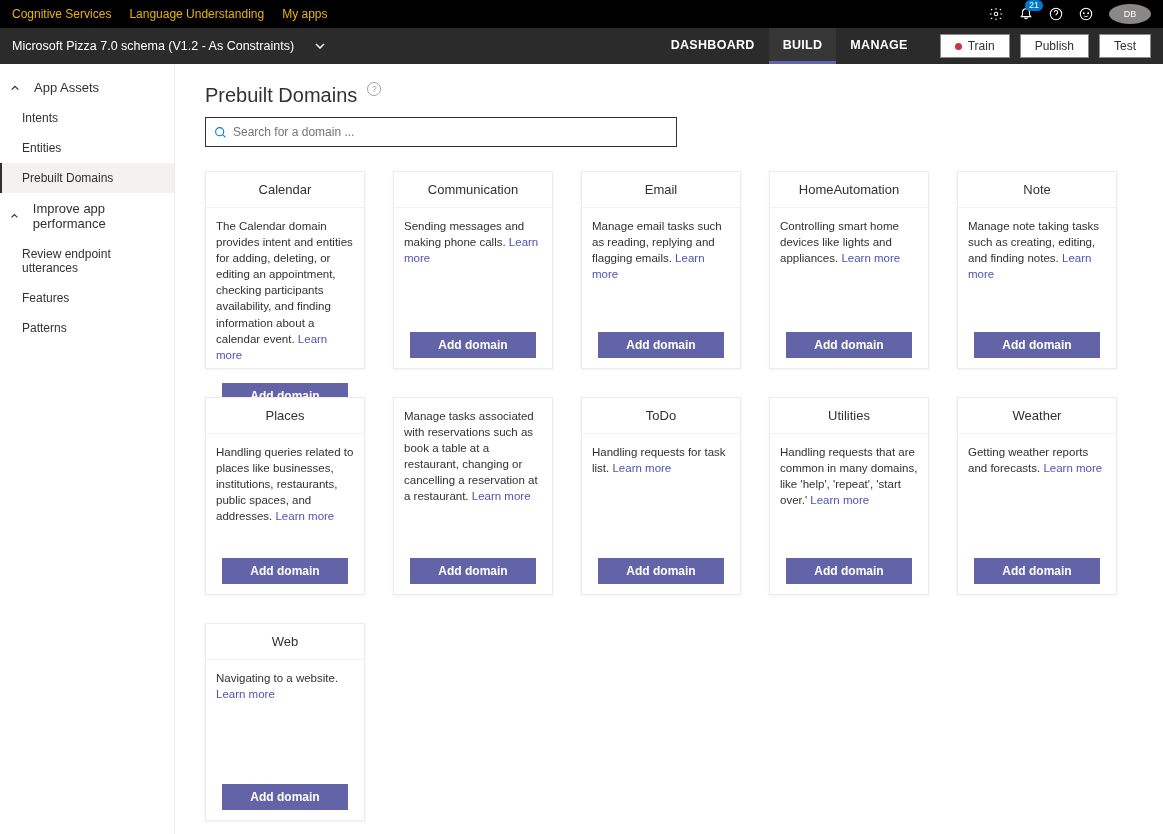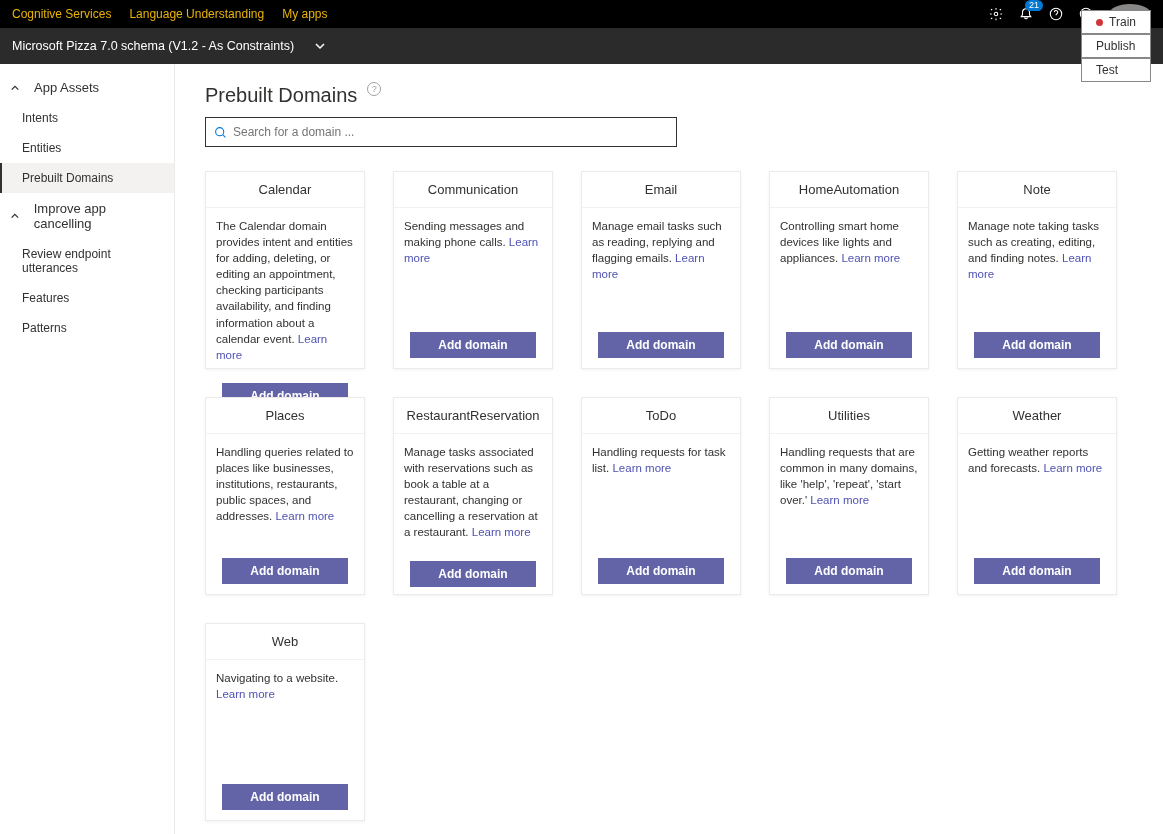--- a/index.html
+++ b/index.html
@@ -11,21 +11,21 @@
     .topbar-right .icon { width: 16px; height: 16px; display: inline-flex; align-items: center; cursor: pointer; }
     .bell-wrap { position: relative; }
     .badge { position: absolute; top: -6px; right: -8px; background: #0078d4; color: #fff; font-size: 9px; border-radius: 8px; padding: 1px 4px; line-height: 1; }
     .avatar { width: 42px; height: 20px; border-radius: 50%; background: #8a8886; color: #fff; font-size: 9px; display: inline-flex; align-items: center; justify-content: center; cursor: pointer; }
     .subbar { background: #2b2b2b; color: #fff; height: 36px; display: flex; align-items: center; justify-content: space-between; padding: 0 12px; }
     .schema-select { font-size: 12.5px; display: flex; align-items: center; gap: 20px; cursor: pointer; }
     .subbar-right { display: flex; align-items: center; gap: 0; height: 100%; }
     .nav-tabs { display: flex; height: 100%; }
     .nav-tab { padding: 0 14px; font-size: 12.5px; display: flex; align-items: center; border-bottom: 3px solid transparent; cursor: pointer; font-weight: 600; letter-spacing: 0.3px; }
     .nav-tab.active { border-bottom-color: #6264a7; background: #363636; }
-    .btn-group { display: flex; gap: 0; margin-left: 18px; flex-direction: column; }
+    .btn-group { display: flex; gap: 10px; margin-left: 18px; }
     .btn-sm { background: #fff; color: #323130; border: 1px solid #8a8886; font-size: 12px; padding: 4px 14px; cursor: pointer; display: inline-flex; align-items: center; gap: 6px; }
     .dot-red { width: 7px; height: 7px; border-radius: 50%; background: #d13438; display: inline-block; }
     .main { display: flex; height: calc(834px - 64px); }
     .sidebar { width: 175px; border-right: 1px solid #edebe9; padding-top: 8px; flex-shrink: 0; }
     .side-header { font-size: 13px; padding: 8px 10px; display: flex; align-items: center; gap: 14px; cursor: pointer; }
     .side-item { font-size: 12px; padding: 8px 10px 8px 22px; cursor: pointer; color: #323130; }
     .side-item.active { background: #f3f2f1; border-left: 2px solid #323130; padding-left: 20px; }
     .content { flex: 1; padding: 20px 30px; overflow-y: auto; }
     .page-title { font-size: 20px; font-weight: 400; display: flex; align-items: flex-start; gap: 10px; margin-bottom: 10px; }
     .help-q { width: 14px; height: 14px; border: 1px solid #a19f9d; border-radius: 50%; font-size: 9px; color: #a19f9d; display: inline-flex; align-items: center; justify-content: center; position: relative; top: -2px; }
@@ -83,20 +83,25 @@
 </div>
 
 <div class="subbar">
   <div class="schema-select">
     <span>Microsoft Pizza 7.0 schema (V1.2 - As Constraints)</span>
     <svg viewBox="0 0 12 12" width="12" height="12" fill="none" stroke="#fff" stroke-width="1.5">
         <path d="M2 4l4 4 4-4"></path>
       </svg>
   </div>
   <div class="subbar-right">
+    <div class="nav-tabs">
+      <div class="nav-tab">DASHBOARD</div>
+      <div class="nav-tab active">BUILD</div>
+      <div class="nav-tab">MANAGE</div>
+    </div>
     <div class="btn-group">
       <button class="btn-sm">
           <span class="dot-red"></span>
           <span>Train</span>
         </button>
       <button class="btn-sm">Publish</button>
       <button class="btn-sm">Test</button>
     </div>
   </div>
 </div>
@@ -109,21 +114,21 @@
         </svg>
       <span>App Assets</span>
     </div>
     <div class="side-item">Intents</div>
     <div class="side-item">Entities</div>
     <div class="side-item active">Prebuilt Domains</div>
     <div class="side-header">
       <svg viewBox="0 0 12 12" width="10" height="10" fill="none" stroke="#323130" stroke-width="1.5">
           <path d="M2 8l4-4 4 4"></path>
         </svg>
-      <span>Improve app cancelling</span>
+      <span>Improve app performance</span>
     </div>
     <div class="side-item">Review endpoint utterances</div>
     <div class="side-item">Features</div>
     <div class="side-item">Patterns</div>
   </div>
 
   <div class="content">
     <div class="page-title">
       <span>Prebuilt Domains</span>
       <span class="help-q">?</span>
@@ -161,21 +166,20 @@
           <div class="card-title">Note</div>
           <div class="card-desc">Manage note taking tasks such as creating, editing, and finding notes. <span class="learn-more">Learn more</span></div>
           <div class="card-footer"><button class="btn-add">Add domain</button></div>
         </div>
         <div class="card h1">
           <div class="card-title">Places</div>
           <div class="card-desc">Handling queries related to places like businesses, institutions, restaurants, public spaces, and addresses. <span class="learn-more">Learn more</span></div>
           <div class="card-footer"><button class="btn-add">Add domain</button></div>
         </div>
         <div class="card h1">
-          <div class="card-title">RestaurantReservation</div>
           <div class="card-desc">Manage tasks associated with reservations such as book a table at a restaurant, changing or cancelling a reservation at a restaurant. <span class="learn-more">Learn more</span></div>
           <div class="card-footer"><button class="btn-add">Add domain</button></div>
         </div>
         <div class="card h1">
           <div class="card-title">ToDo</div>
           <div class="card-desc">Handling requests for task list. <span class="learn-more">Learn more</span></div>
           <div class="card-footer"><button class="btn-add">Add domain</button></div>
         </div>
         <div class="card h1">
           <div class="card-title">Utilities</div>

